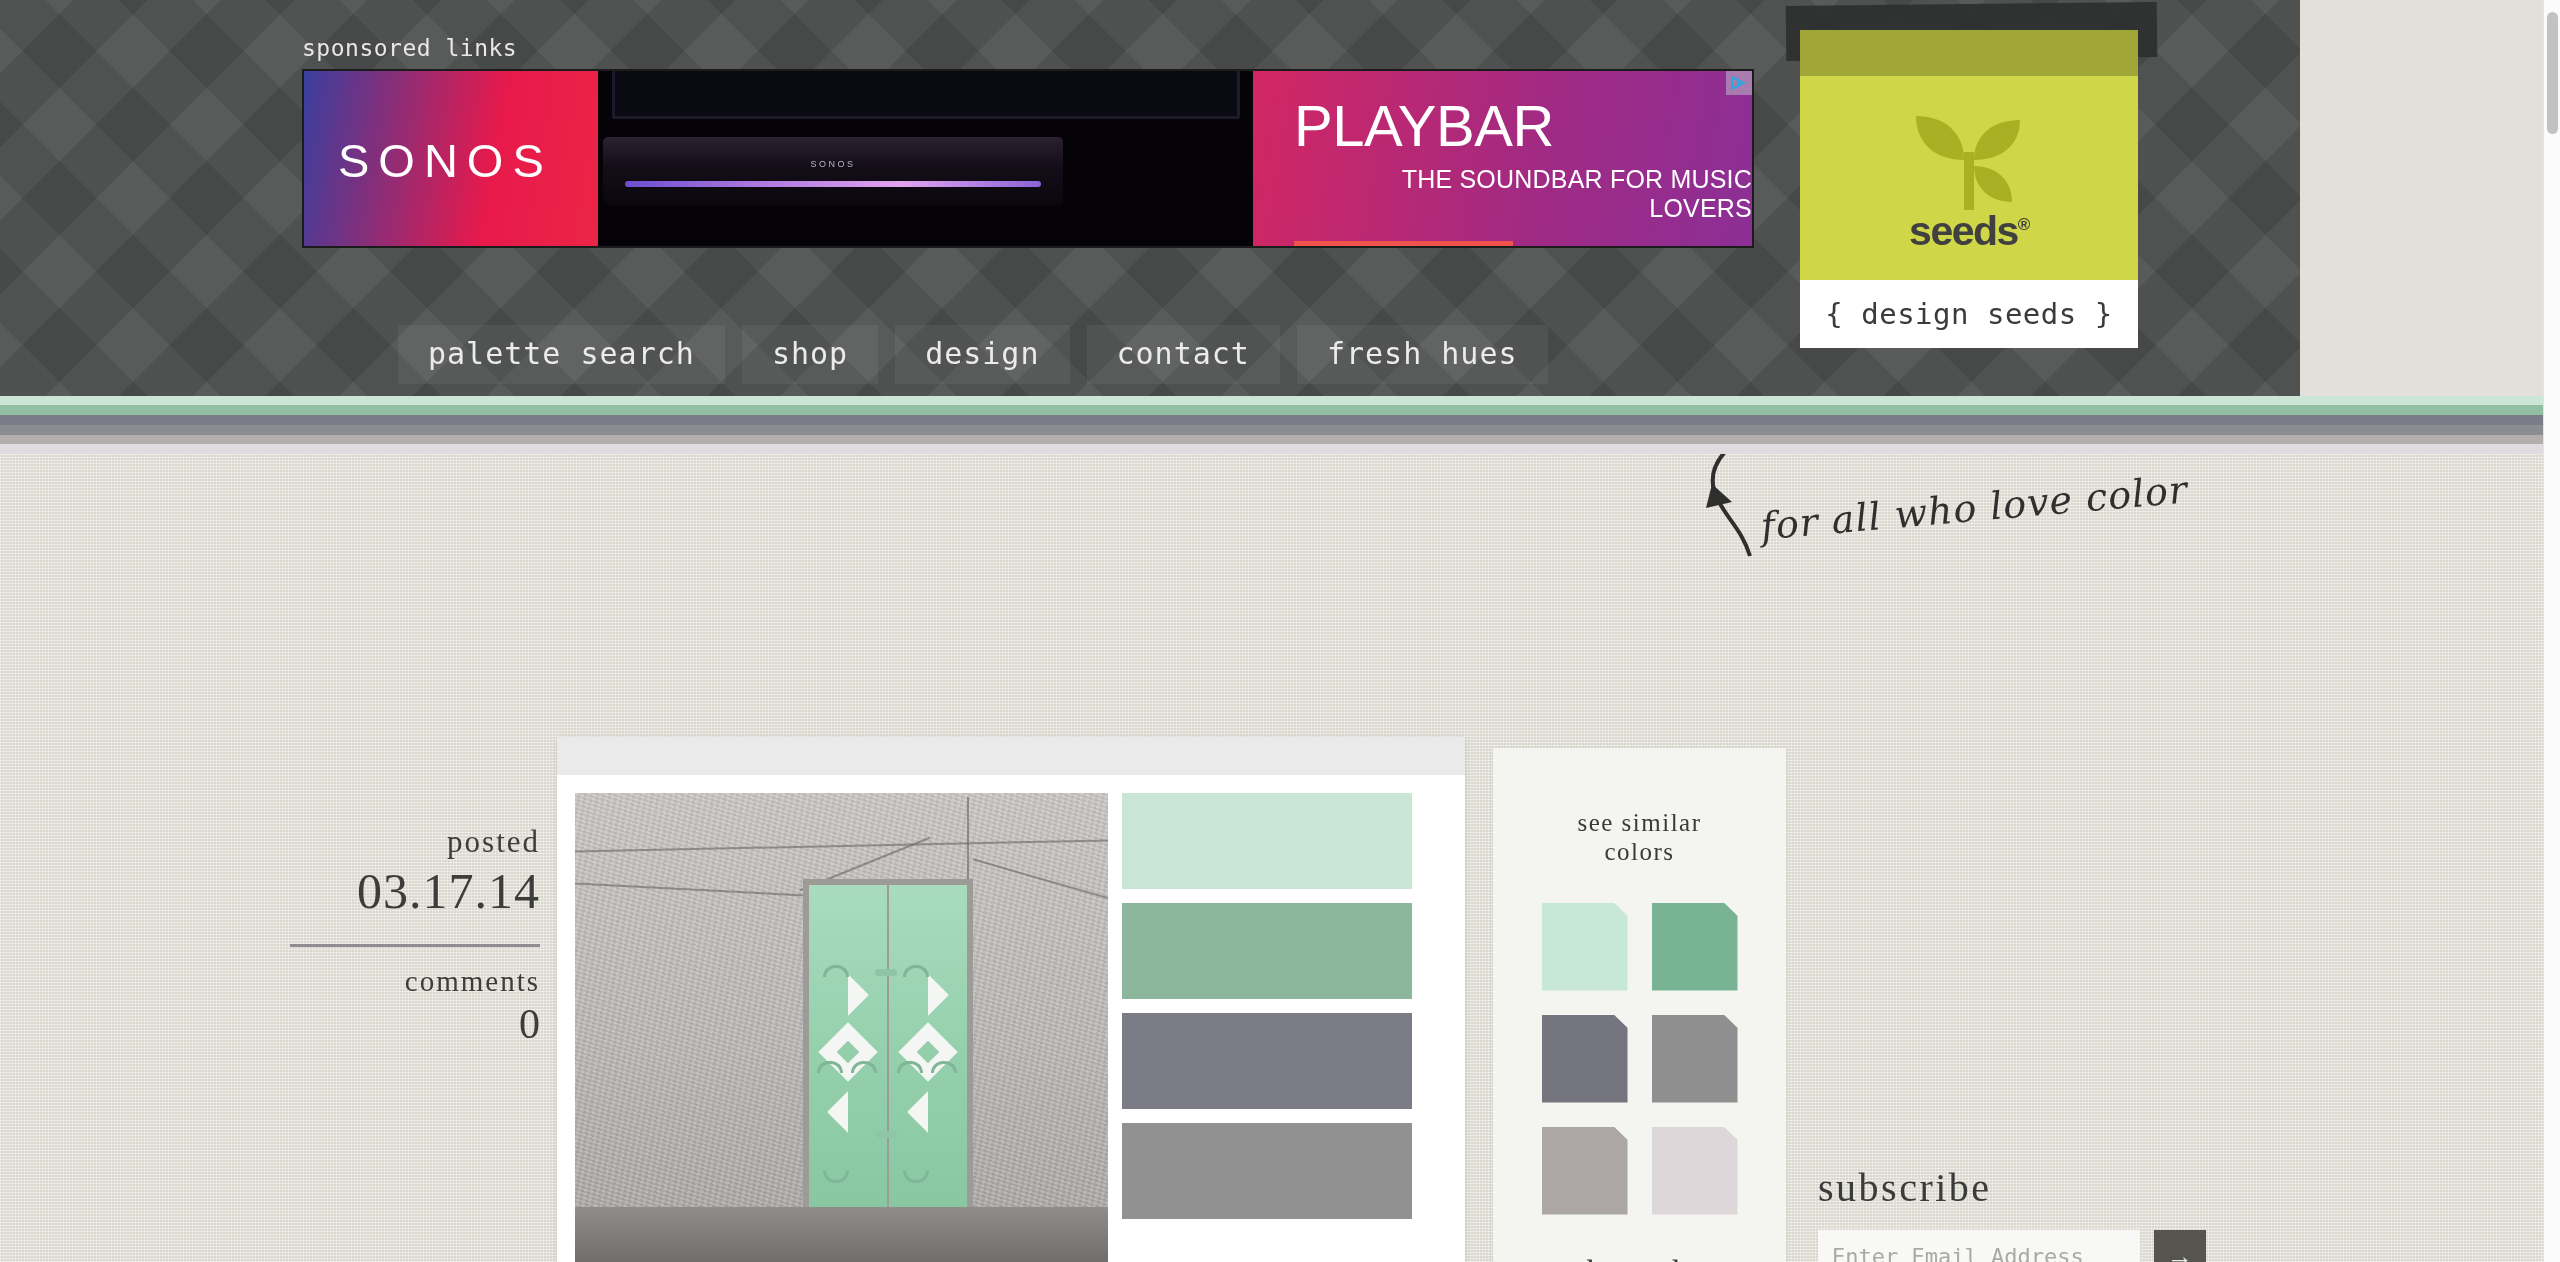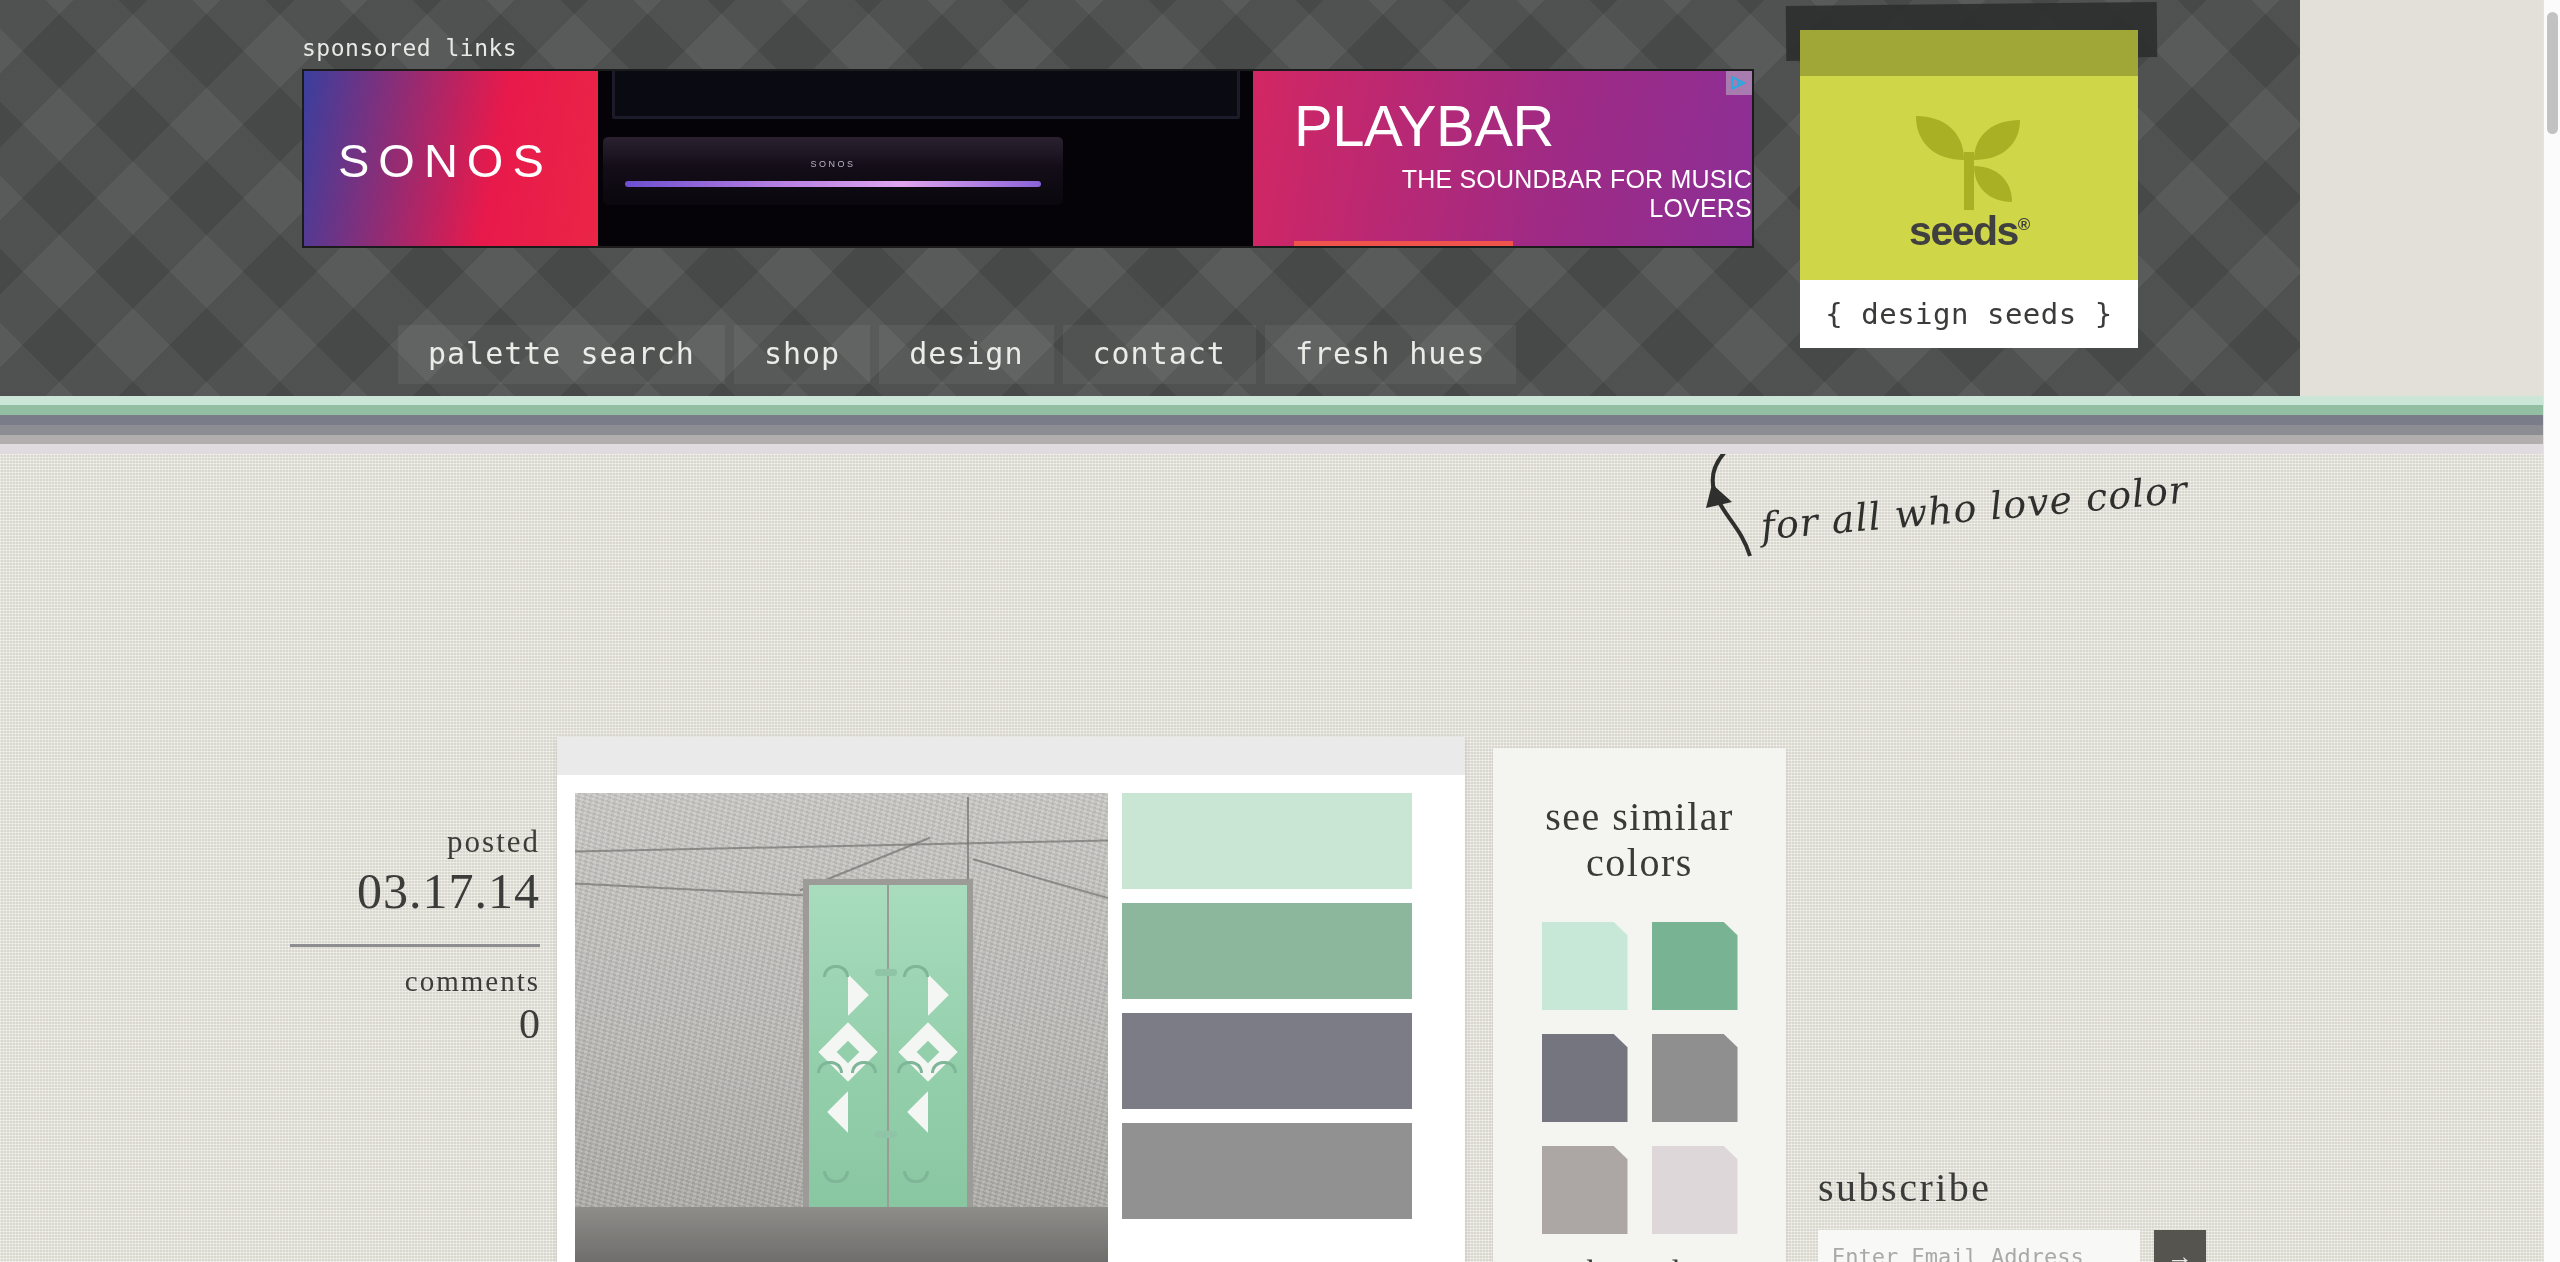--- a/index.html
+++ b/index.html
@@ -146,21 +146,21 @@
     background: rgba(190,190,200,0.55);
     display: flex; align-items: center; justify-content: center;
   }
   #ad-choices svg { display:block; }
 
   
   #nav {
     position: absolute;
     left: 398px; top: 325px;
     display: flex;
-    gap: 9px;
+    gap: 17px;
   }
   .nav-item {
     background: rgba(255,255,255,0.055);
     padding: 11px 30px 13px 30px;
     font-family: "DejaVu Sans Mono", monospace;
     font-size: 30px;
     color: #ebebe8;
     letter-spacing: 1px;
     cursor: pointer;
     white-space: nowrap;
@@ -384,23 +384,23 @@
   
   #similar-panel {
     position: absolute;
     left: 1493px; top: 294px;
     width: 293px;
     height: 529px;
     background: #f4f4f1;
     box-shadow: 0 2px 5px rgba(0,0,0,0.07);
   }
   #similar-title {
-    margin-top: 46px;
+    margin-top: 61px;
     text-align: center;
-    font-size: 40px;
+    font-size: 25px;
     color: #3a3a38;
     letter-spacing: 1.5px;
     line-height: 1.15;
   }
   #similar-grid {
     margin: 36px auto 0 auto;
     width: 196px;
     display: grid;
     grid-template-columns: repeat(2, 86px);
     grid-gap: 24px 24px;

